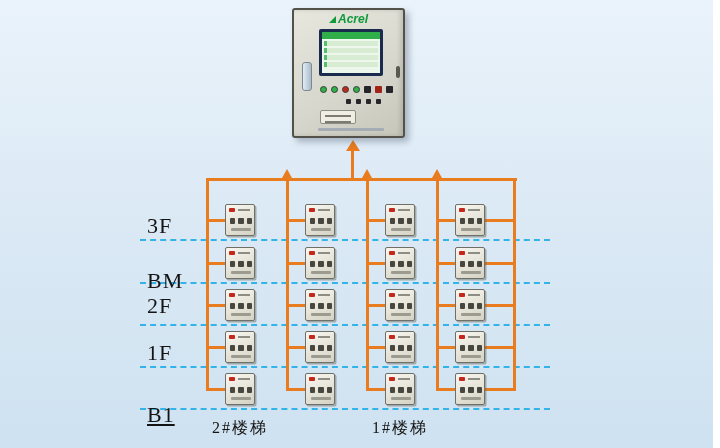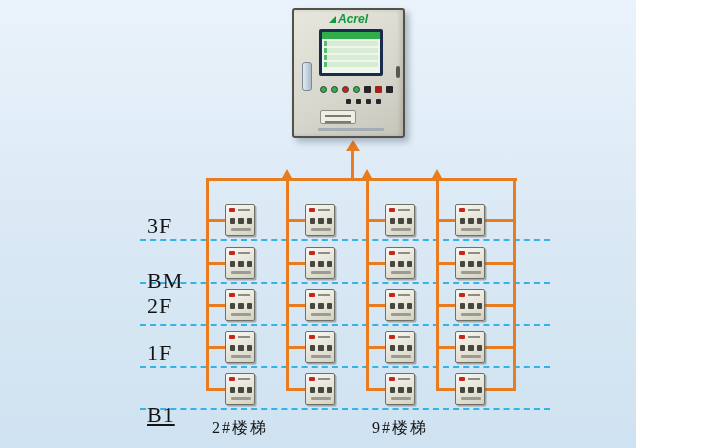--- a/index.html
+++ b/index.html
@@ -1,17 +1,17 @@
 <!DOCTYPE html>
 <html><head>
 <meta charset="utf-8">
 <style>
   html,body{margin:0;padding:0;background:#ffffff;}
   #canvas{
-    position:relative;width:636px;height:448px;overflow:hidden;
+    position:relative;width:713px;height:448px;overflow:hidden;
     background:linear-gradient(180deg,#eaf3fb 0%,#d9e8f4 55%,#cfe2f1 100%);
     border-radius:0;
     font-family:"Liberation Sans",sans-serif;
   }
   
   .oline{position:absolute;background:#e87c1e;z-index:2;}
   .arrow{position:absolute;width:0;height:0;z-index:2;
     border-left:7px solid transparent;border-right:7px solid transparent;
     border-bottom:11px solid #e87c1e;}
   .arrow.sm{border-left-width:5px;border-right-width:5px;border-bottom-width:9px;}
@@ -347,14 +347,14 @@
       <span class="led"></span>
       <span class="tag"></span>
       <span class="keys">
         <i></i>
         <i></i>
         <i></i>
       </span>
       <span class="slot"></span>
     </div>
     <div class="stair-label" style="left: 197px;">2#楼梯</div>
-    <div class="stair-label" style="left: 357px;">9#楼梯</div>
+    <div class="stair-label" style="left: 357px;">1#楼梯</div>
   </div>
 
 </body></html>

